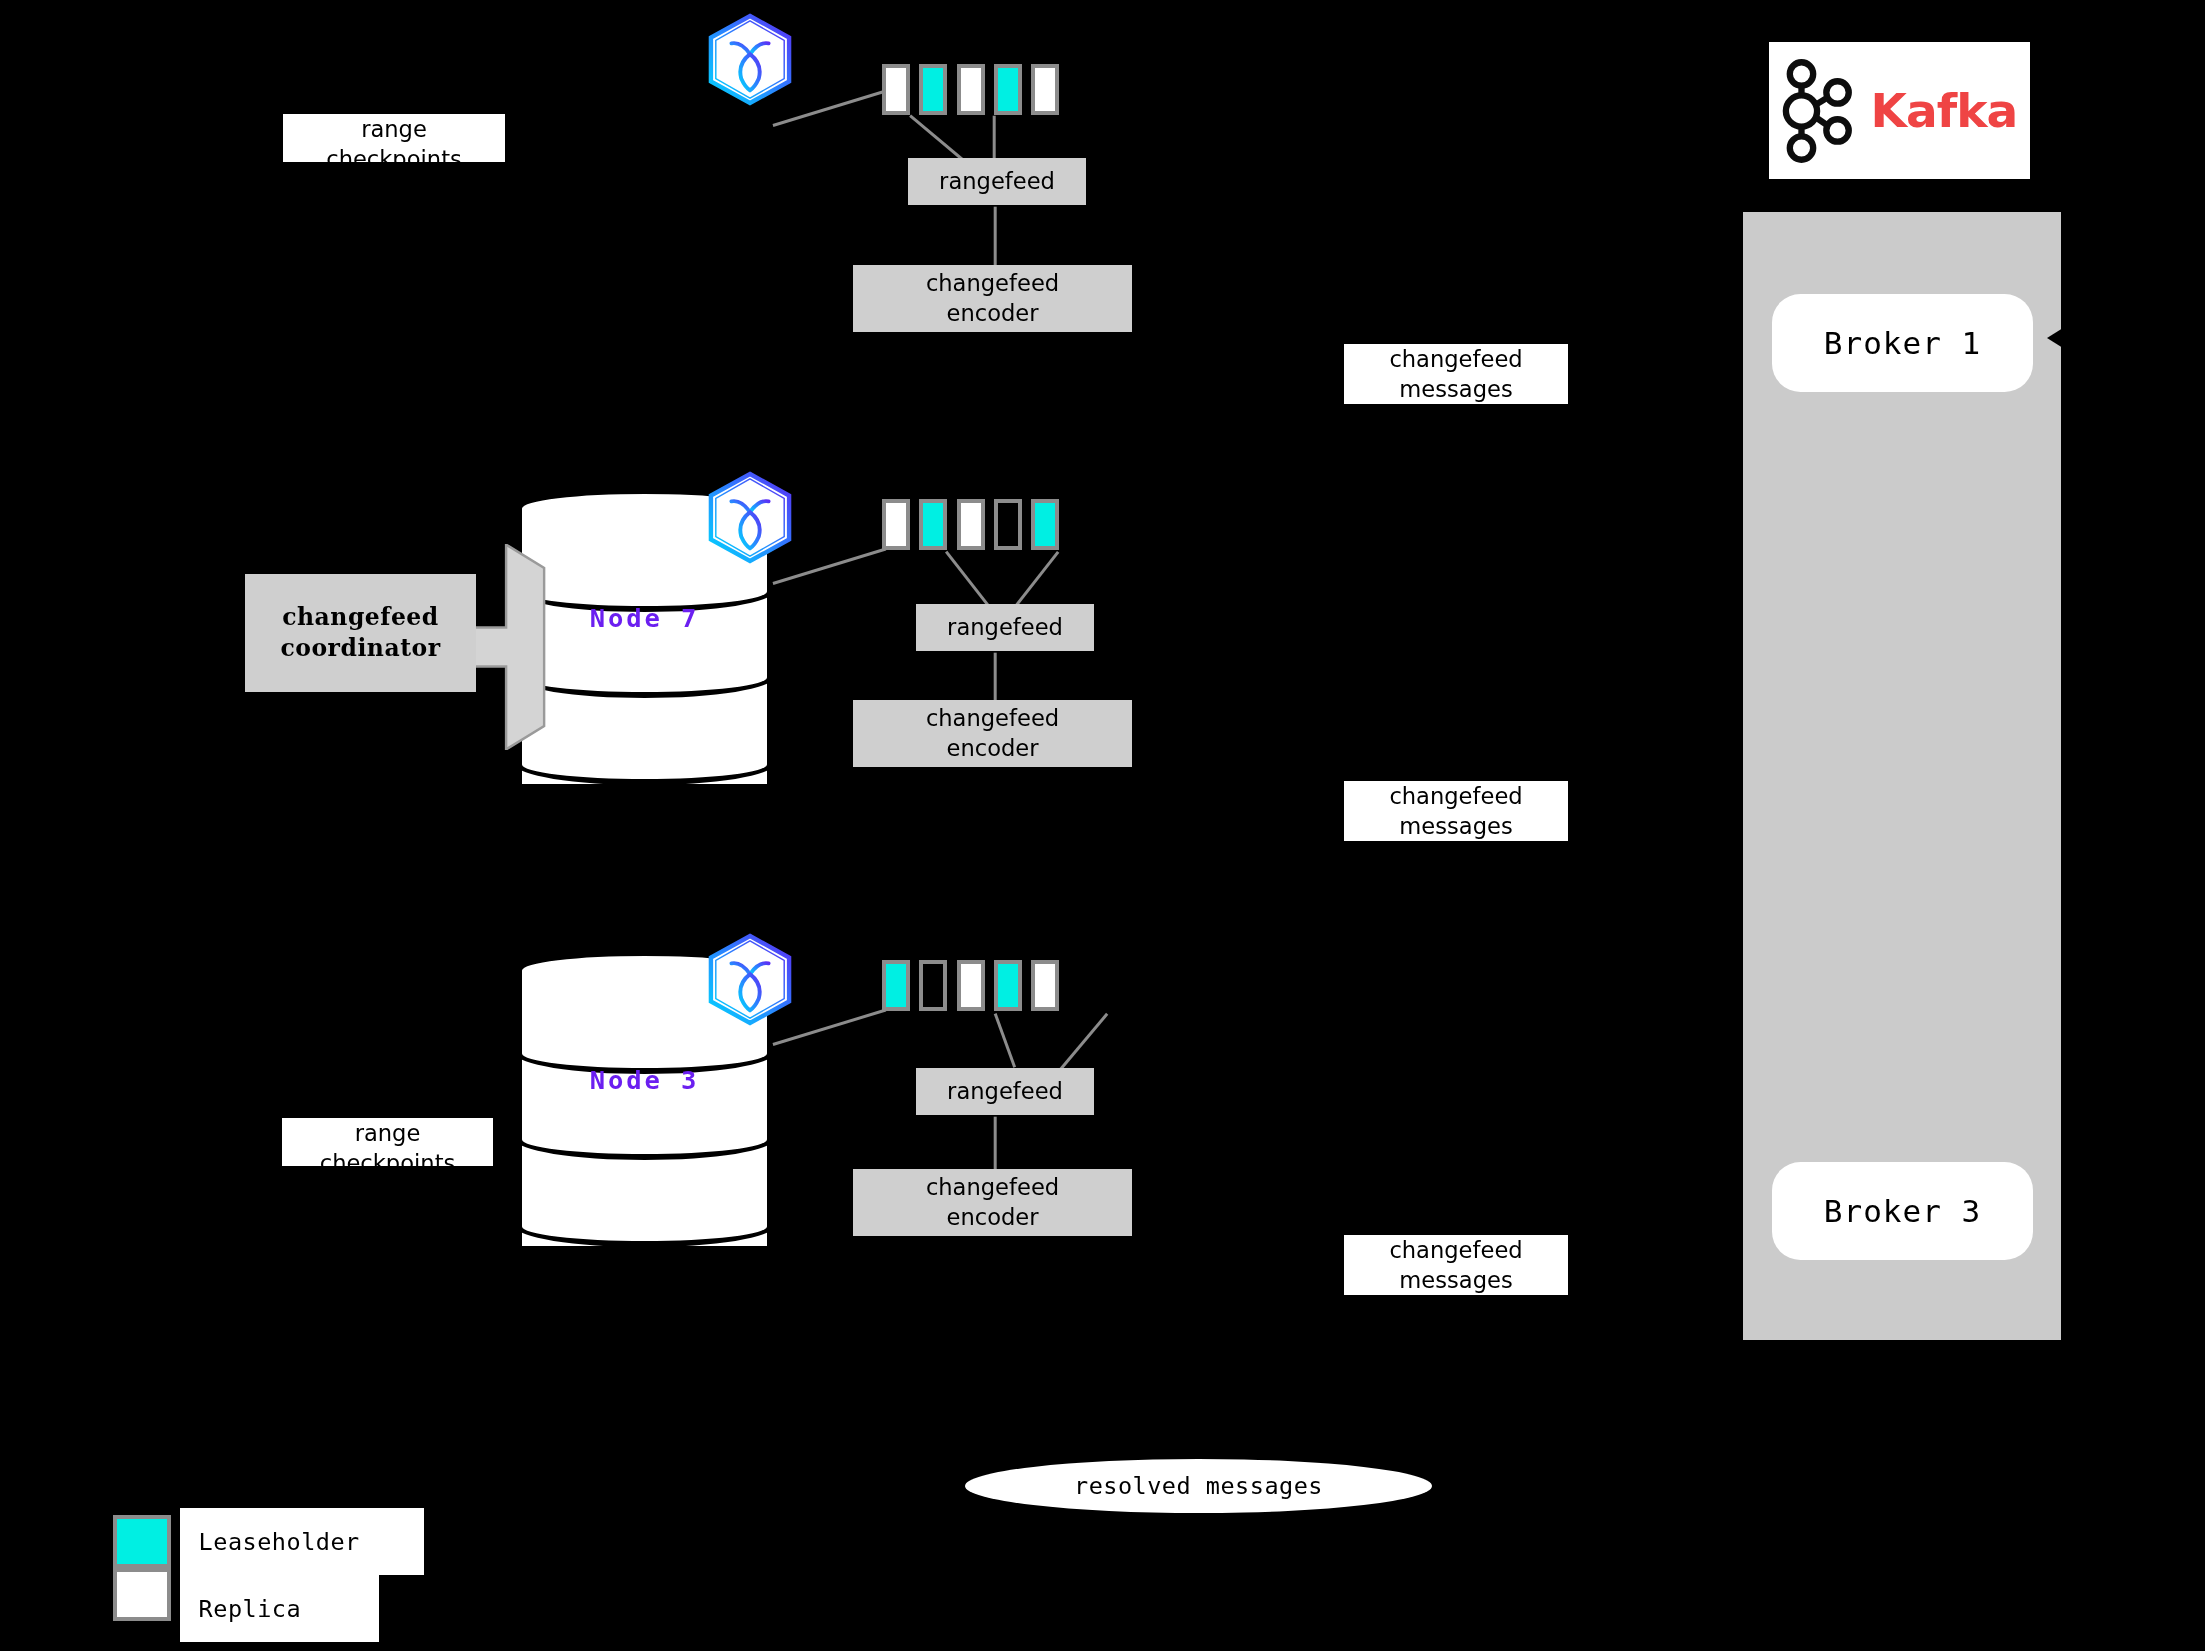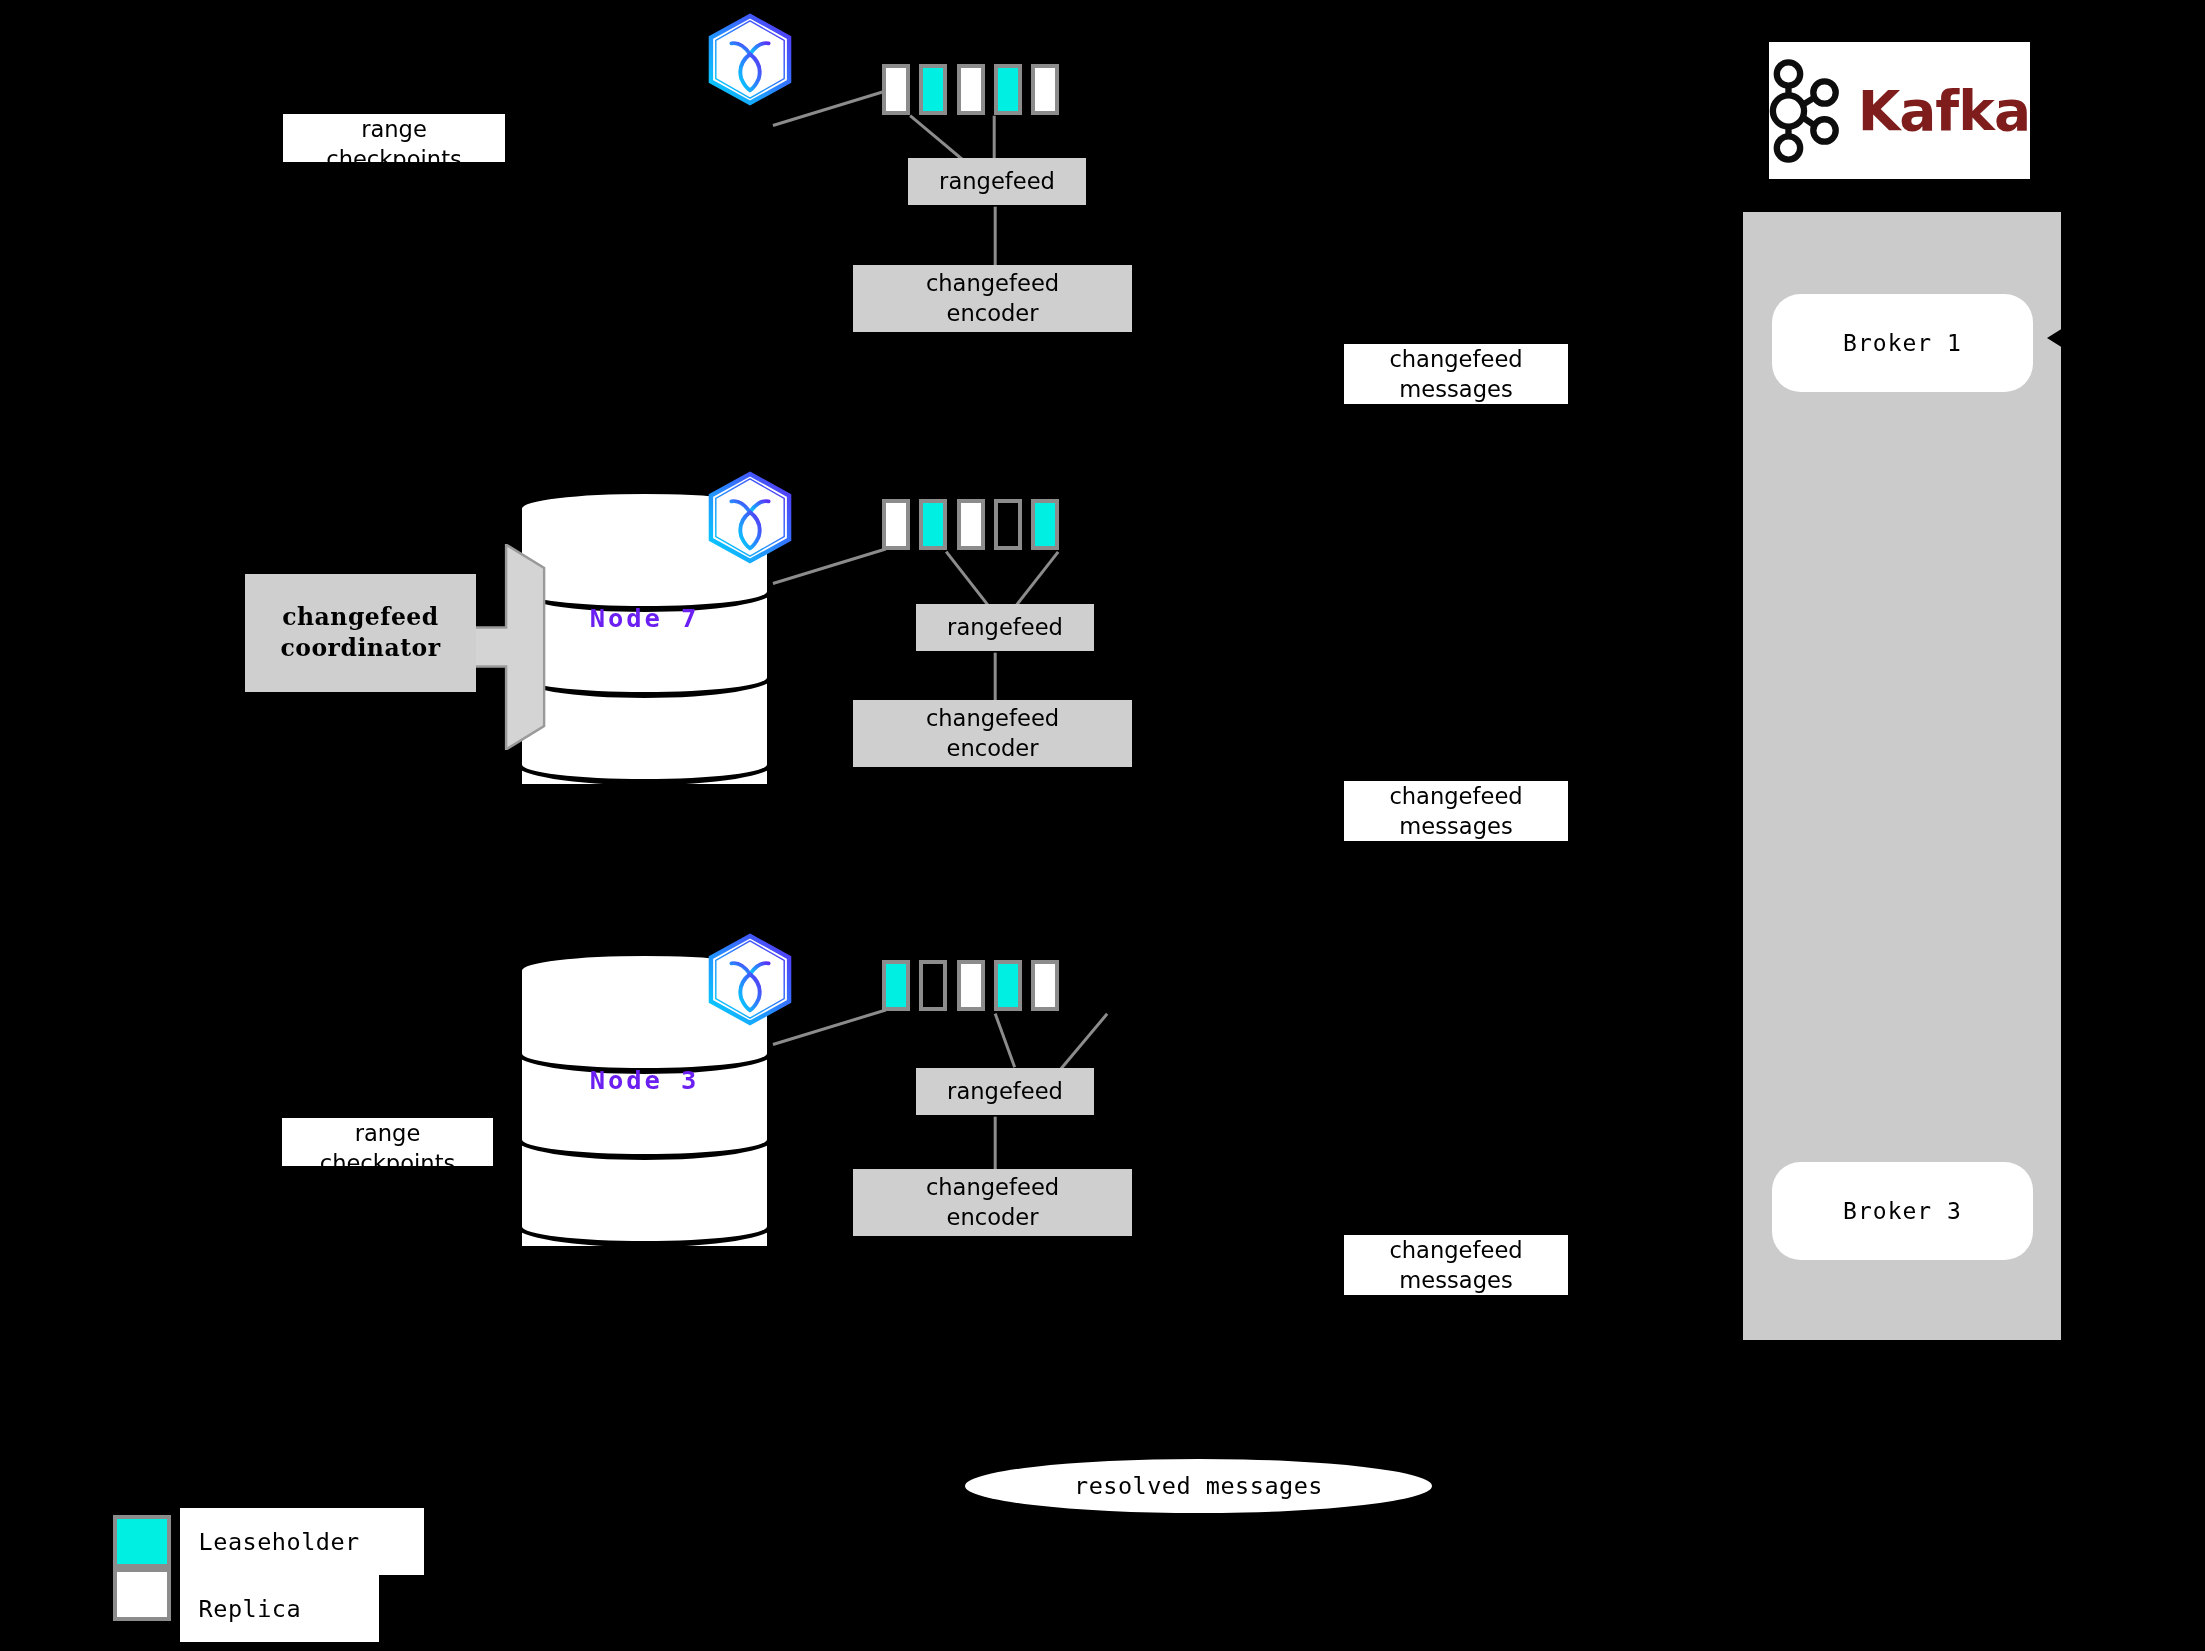--- a/index.html
+++ b/index.html
@@ -52,25 +52,25 @@
           display:flex;align-items:center;justify-content:center;}
   .wlabel.overflow{align-items:flex-start;overflow:visible;margin-top:16px;}
 
   
   .line{position:absolute;background:#8c8c8c;transform-origin:0 50%;height:3.4px;}
 
   
   .kafkalogo{position:absolute;background:#fff;
              display:flex;align-items:center;justify-content:center;gap:12.7px;}
   .kafkalogo .ktext{font-family:"DejaVu Sans","Liberation Sans",sans-serif;
-                    font-weight:bold;font-size:55px;color:#7f1d1d;letter-spacing:-1px;}
+                    font-weight:bold;font-size:47px;color:#ef4444;letter-spacing:-1px;}
   .brokerpanel{position:absolute;background:#cbcbcb;}
   .broker{position:absolute;background:#fff;border-radius:28.4px;
           display:flex;align-items:center;justify-content:center;
-          font-size:23px;color:#000;letter-spacing:1px;}
+          font-size:31px;color:#000;letter-spacing:1px;}
 
   
   .pill{position:absolute;background:#fff;border-radius:50%/50%;
         display:flex;align-items:center;justify-content:center;
         font-size:23.5px;color:#000;letter-spacing:0.5px;}
 
   
   .legsw{position:absolute;width:58px;height:53px;border:4.4px solid #8c8c8c;box-sizing:border-box;}
   .legtext{position:absolute;background:#fff;color:#000;font-size:23.5px;
            display:flex;align-items:center;padding-left:18.6px;letter-spacing:0.5px;}

